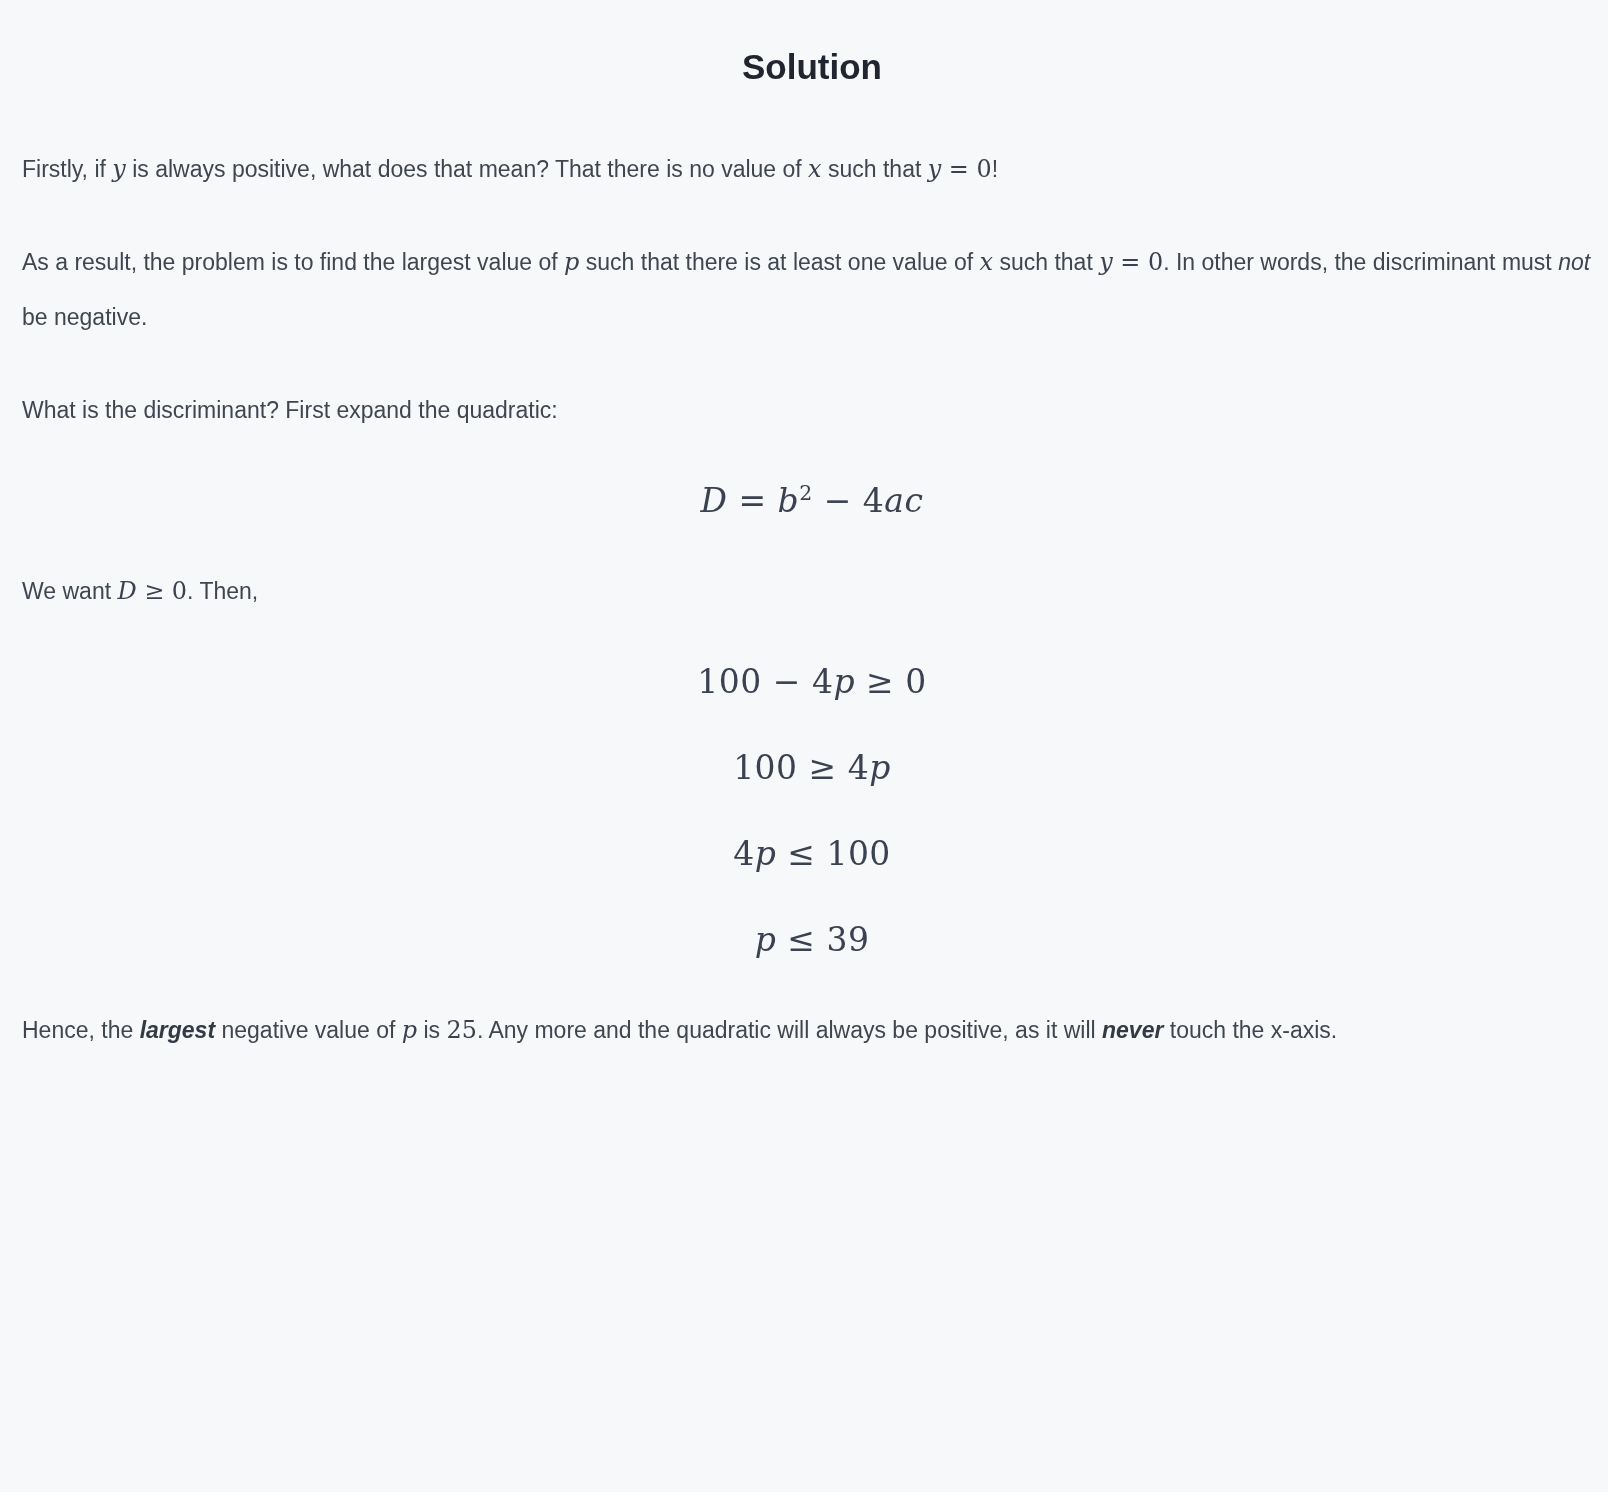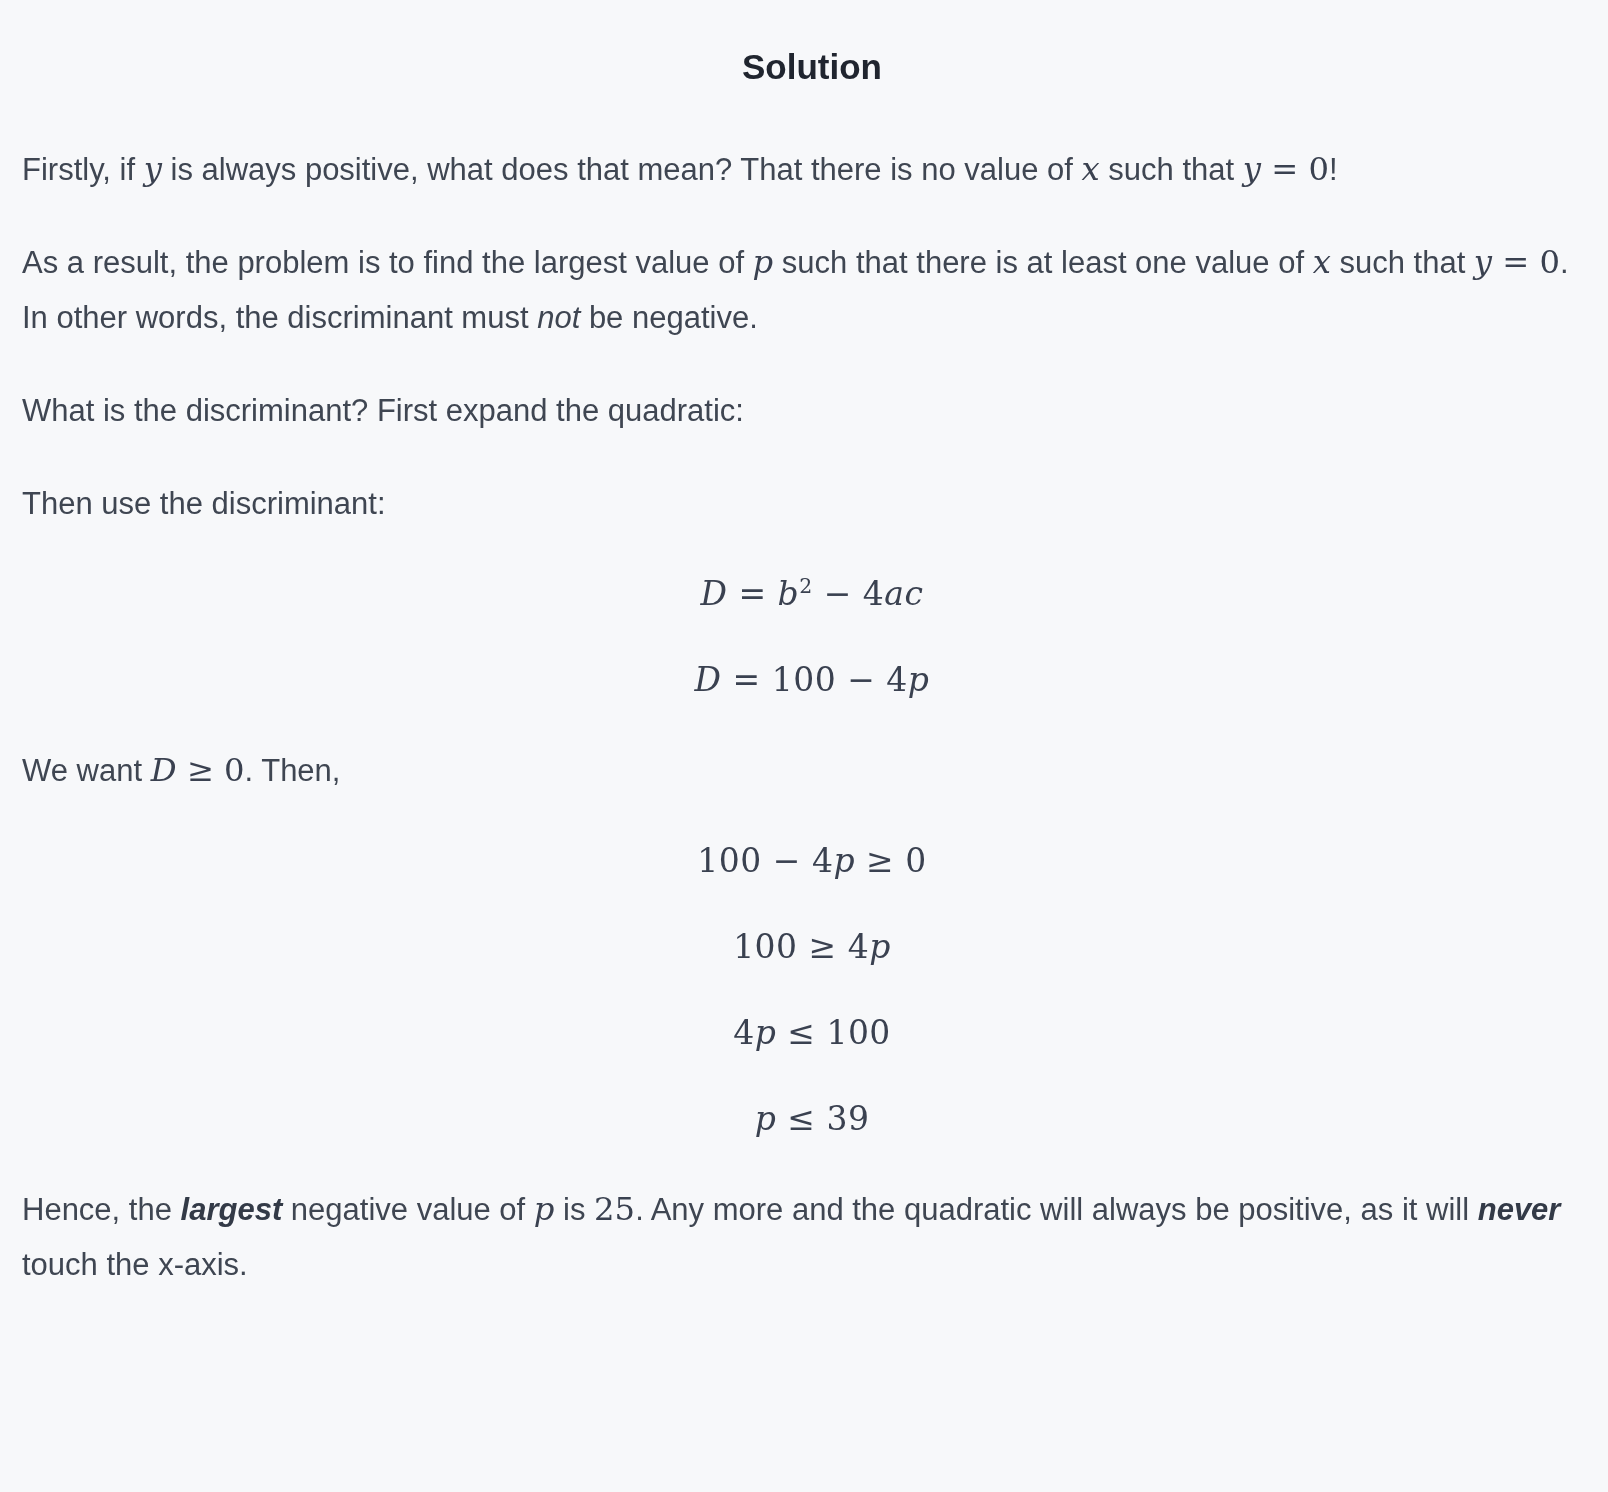--- a/index.html
+++ b/index.html
@@ -18,21 +18,21 @@
   }
   .page-title {
     text-align: center;
     font-size: 35px;
     font-weight: 700;
     color: #20252f;
     margin: 16px 0 54px 0;
     line-height: 42px;
   }
   .para {
-    font-size: 31px;
+    font-size: 23px;
     line-height: 55px;
     margin: 38px 0;
   }
   
   .para .mi {
     font-family: "DejaVu Serif", serif;
     font-style: italic;
     font-size: 1.04em;
     color: #3a4150;
   }
@@ -70,25 +70,23 @@
 
   <h1 class="page-title">Solution</h1>
 
   <p class="para"><span>Firstly, if </span><span class="mi">y</span><span> is always positive, what does that mean? That there is no value of </span><span class="mi">x</span><span> such that </span><span class="mi">y</span><span class="mn"> = 0</span><span>!</span></p>
 
   <p class="para"><span>As a result, the problem is to find the largest value of </span><span class="mi">p</span><span> such that there is at least one value of </span><span class="mi">x</span><span> such that </span><span class="mi">y</span><span class="mn"> = 0</span><span>. In other words, the discriminant must </span><span class="ital">not</span><span> be negative.</span></p>
 
   <p class="para"><span>What is the discriminant? First expand the quadratic:</span></p>
 
 
-  <p class="para"><span>Then use the discriminant:</span></p>
 
   <div class="math-display"><span class="it">D</span><span> = </span><span class="it">b</span><sup>2</sup><span> − 4</span><span class="it">ac</span></div>
 
-  <div class="math-display"><span class="it">D</span><span> = 100 − 4</span><span class="it">p</span></div>
 
   <p class="para"><span>We want </span><span class="mi">D</span><span class="mn"> ≥ 0</span><span>. Then,</span></p>
 
   <div class="math-display"><span>100 − 4</span><span class="it">p</span><span> ≥ 0</span></div>
 
   <div class="math-display"><span>100 ≥ 4</span><span class="it">p</span></div>
 
   <div class="math-display"><span>4</span><span class="it">p</span><span> ≤ 100</span></div>
 
   <div class="math-display"><span class="it">p</span><span> ≤ 39</span></div>

